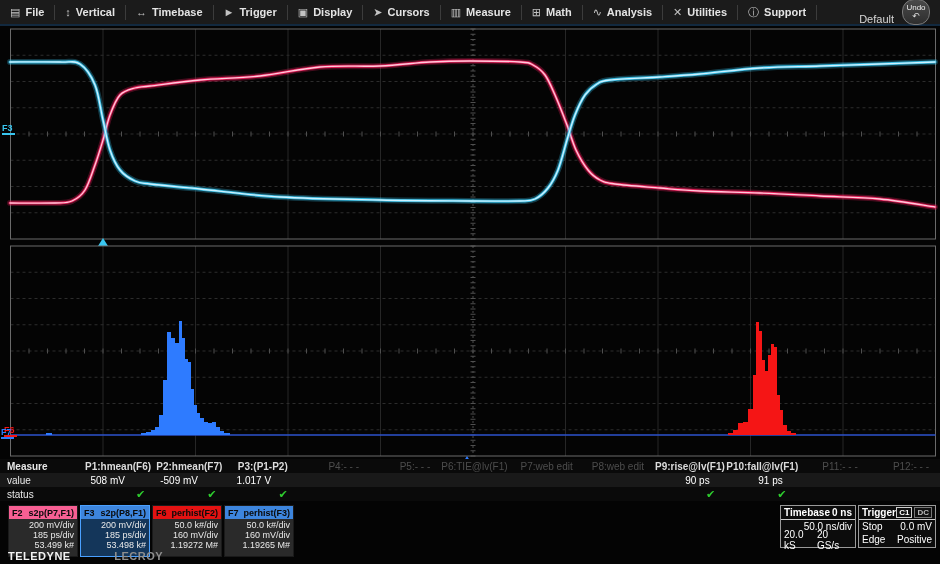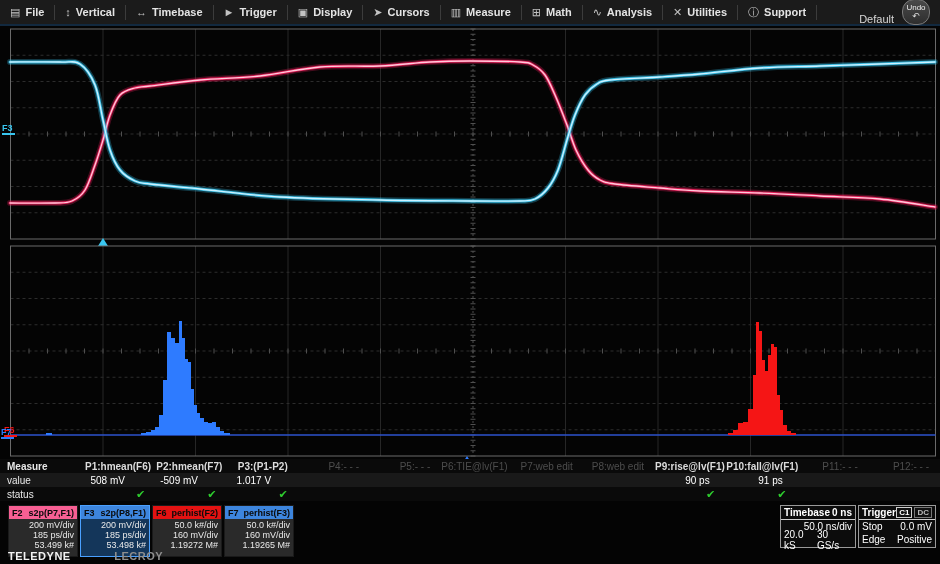--- a/index.html
+++ b/index.html
@@ -522,21 +522,21 @@
   <div class="info-box tb-box">
     <div class="ib-hdr">
       <span>Timebase</span>
       <span>0 ns</span>
     </div>
     <div class="ib-row">
       <span class="r">50.0 ns/div</span>
     </div>
     <div class="ib-row">
       <span>20.0 kS</span>
-      <span>30 GS/s</span>
+      <span>20 GS/s</span>
     </div>
   </div>
 
   <div class="info-box trig-box">
     <div class="ib-hdr">
       <span>Trigger</span>
       <span class="badges">
         <span class="badge">C1</span>
         <span class="badge dim">DC</span>
       </span>

